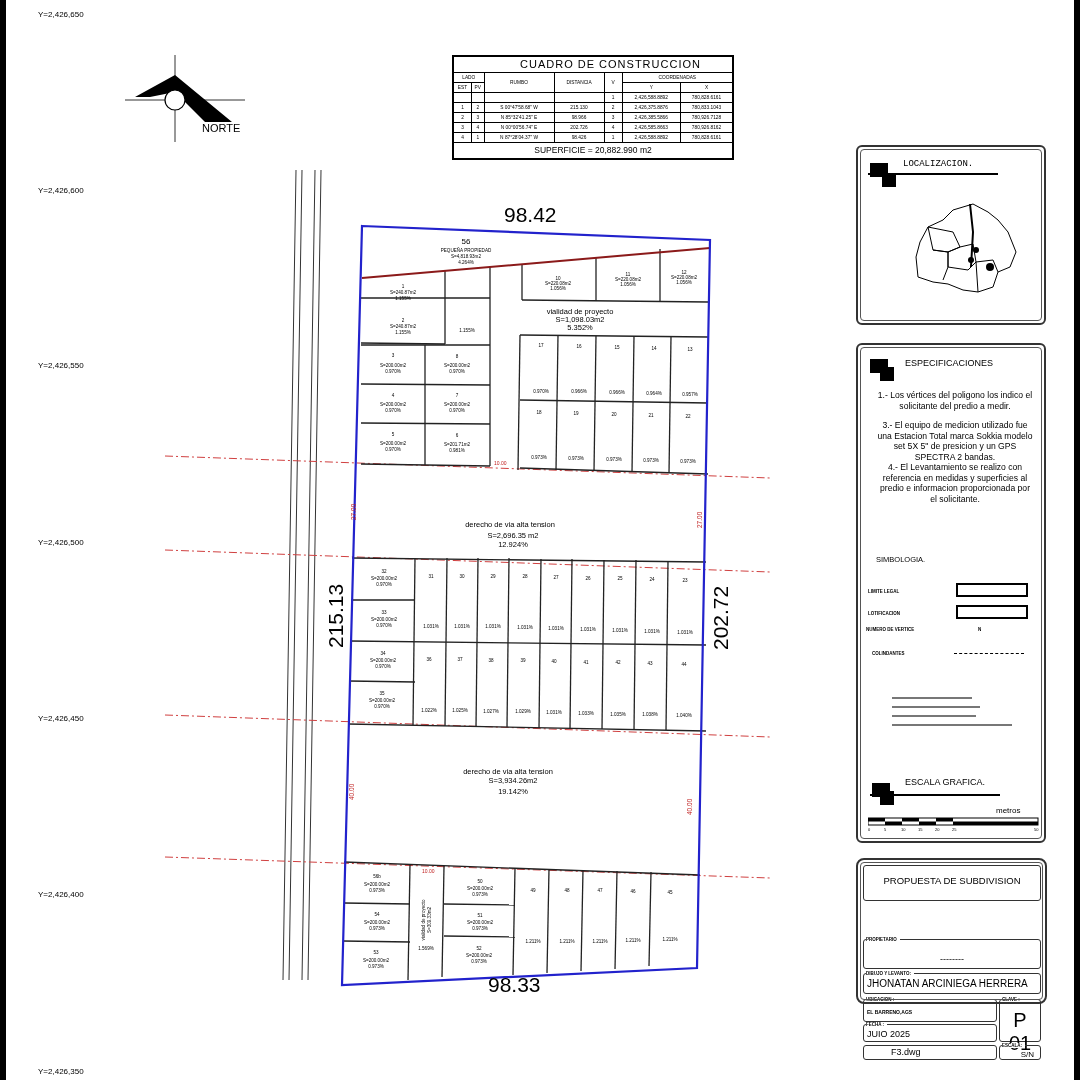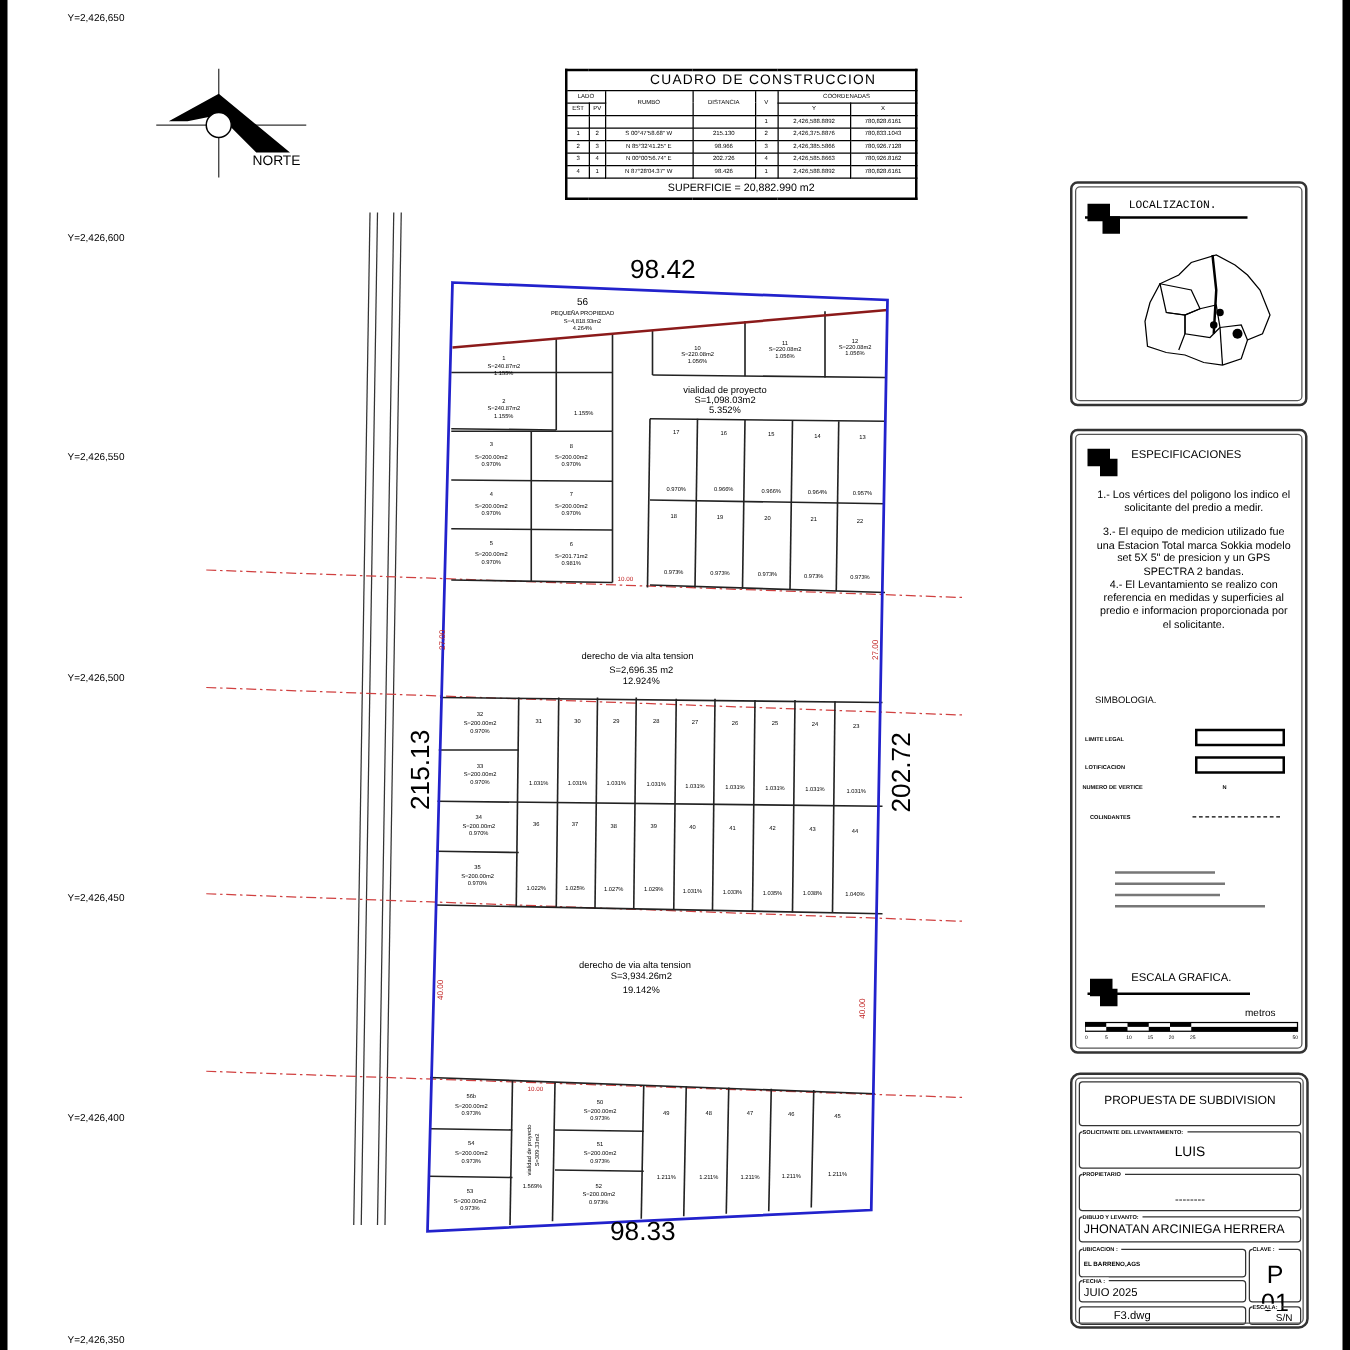--- a/index.html
+++ b/index.html
@@ -1,20 +1,20 @@
 <!DOCTYPE html>
 <html><head>
 <meta charset="utf-8">
 <style>
   * { box-sizing: border-box; margin: 0; padding: 0; }
   html, body { width: 1080px; height: 1080px; background: #fff; overflow: hidden; }
   body { position: relative; font-family: "Liberation Sans", sans-serif; color: #000; }
   .frame-left { position: absolute; left: 0; top: 0; width: 6px; height: 1080px; background: #000; }
   .frame-right { position: absolute; right: 0; top: 0; width: 6px; height: 1080px; background: #000; }
-  .ylabel { position: absolute; left: 38px; font-size: 8px; margin-left: 16px; }
+  .ylabel { position: absolute; left: 38px; font-size: 8px; }
   #plan { position: absolute; left: 0; top: 0; width: 1080px; height: 1080px; }
   .panel { position: absolute; border: 2px solid #333; border-radius: 6px; background: #fff; }
   .panel::after { content: ""; position: absolute; inset: 2px; border: 1px solid #555; border-radius: 4px; pointer-events: none; }
   .panel-title { position: absolute; font-size: 9px; }
   .badge { position: absolute; width: 18px; height: 14px; background: #000; }
   .badge2 { position: absolute; width: 14px; height: 14px; background: #000; }
   .hline { position: absolute; height: 2px; background: #000; }
   .spec-text { position: absolute; left: 18px; right: 10px; font-size: 8.6px; line-height: 10.5px; }
   .spec-text p { margin-bottom: 9px; }
   .sym-label { position: absolute; font-size: 4.5px; font-weight: bold; }
@@ -434,27 +434,23 @@
     <span style="position:absolute; left:0">0</span>
     <span style="position:absolute; left:16px">5</span>
     <span style="position:absolute; left:33px">10</span>
     <span style="position:absolute; left:50px">15</span>
     <span style="position:absolute; left:67px">20</span>
     <span style="position:absolute; left:84px">25</span>
     <span style="position:absolute; left:166px">50</span>
   </div>
 </div>
 
-<div class="panel" style="left:856px; top:858px; width:191px; height:205px; border-radius:8px;">
+<div class="panel" style="left:856px; top:858px; width:191px; height:146px; border-radius:8px;">
   <div class="tb-cell" style="left:5px; top:5px; width:178px; height:36px;">
     <div class="tb-val" style="left:0; right:0; top:9px; text-align:center; font-size:9.5px;">PROPUESTA DE SUBDIVISION</div>
-  </div>
-  <div class="tb-cell" style="left:5px; top:45px; width:178px; height:30px;">
-    <div class="tb-small">SOLICITANTE DEL LEVANTAMIENTO:</div>
-    <div class="tb-val" style="left:0; right:0; top:10px; text-align:center; font-size:11px;">LUIS</div>
   </div>
   <div class="tb-cell" style="left:5px; top:79px; width:178px; height:30px;">
     <div class="tb-small">PROPIETARIO</div>
     <div class="tb-val" style="left:0; right:0; top:14px; text-align:center; font-size:9px;">--------</div>
   </div>
   <div class="tb-cell" style="left:5px; top:113px; width:178px; height:21px;padding-left:28px;">
     <div class="tb-small">DIBUJO Y LEVANTO:</div>
     <div class="tb-val" style="left:3px; top:4px; font-size:10px;">JHONATAN ARCINIEGA HERRERA</div>
   </div>
   <div class="tb-cell" style="left:5px; top:139px; width:134px; height:23px;">

